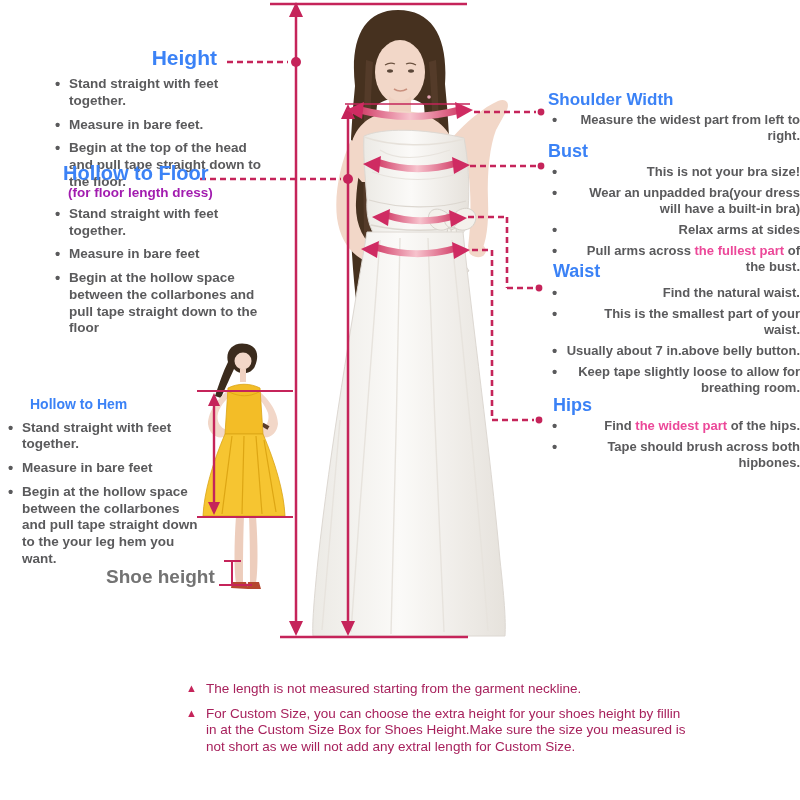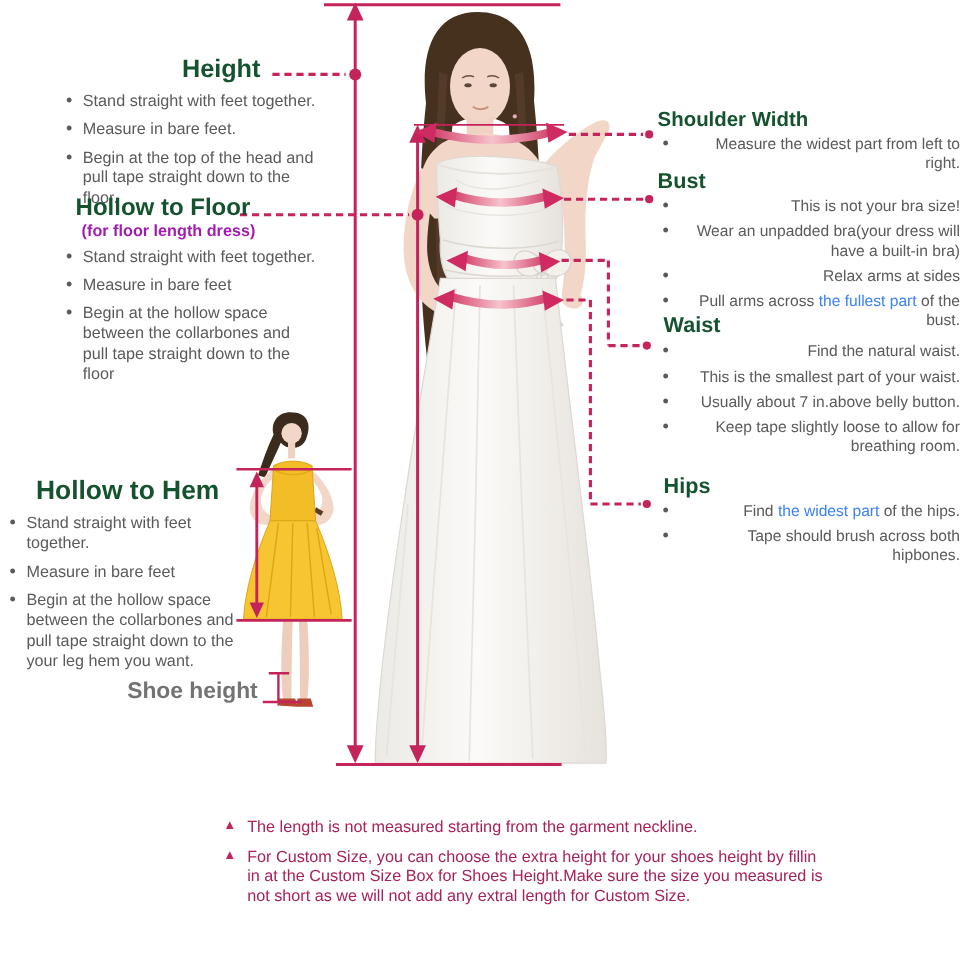--- a/index.html
+++ b/index.html
@@ -1,27 +1,27 @@
 <!DOCTYPE html>
 <html><head>
 <meta charset="utf-8">
 <style>
   html,body{margin:0;padding:0;background:#ffffff;}
   .page{position:relative;width:800px;height:800px;background:#ffffff;overflow:hidden;
         font-family:"Liberation Sans", sans-serif;}
   svg.diagram{position:absolute;left:0;top:0;}
   .sec{position:absolute;}
-  .h{margin:0;font-weight:bold;color:#14532d;line-height:1.05;}
+  .h{margin:0;font-weight:bold;color:#3b82f6;line-height:1.05;}
   .sub{margin:0;font-weight:bold;color:#a21caf;font-size:13.5px;}
   .bullets{list-style:none;margin:0;padding:0;color:#5a5a5c;}
-  .bullets li{position:relative;padding-left:14px;line-height:1.24;}
+  .bullets li{position:relative;padding-left:14px;line-height:1.24;font-weight:bold;}
   .bullets li::before{content:"\2022";position:absolute;left:0;top:-1px;font-size:15px;color:#5a5a5c;}
   .lcol li{font-size:13.5px;margin-bottom:7px;}
   .rcol li{font-size:13px;margin-bottom:5px;text-align:right;}
-  .em{color:#3b82f6;}
+  .em{color:#ec4899;}
   .notes{position:absolute;left:186px;top:681px;width:505px;color:#a7215c;font-size:13.5px;}
   .note{position:relative;padding-left:20px;margin-bottom:9px;line-height:1.2;}
   .note::before{content:"\25B2";position:absolute;left:0;top:1px;font-size:11px;color:#c5245a;}
   .shoe-label{position:absolute;left:106px;top:566px;font-size:19px;font-weight:bold;color:#737373;}
 </style>
 </head>
 <body>
 
 <div class="page">
 
@@ -193,21 +193,21 @@
     <h2 class="h" style="font-size:20px;padding-left:33px;">Hollow to Floor</h2>
     <p class="sub" style="padding-left:38px;margin-top:1px;">(for floor length dress)</p>
     <ul class="bullets lcol" style="margin-top:6px;margin-left:25px;width:208px;">
       <li>Stand straight with feet together.</li>
       <li>Measure in bare feet</li>
       <li>Begin at the hollow space between the collarbones and pull tape straight down to the floor</li>
     </ul>
   </div>
 
   <div class="sec" style="left:8px;top:397px;width:200px;">
-    <h2 class="h" style="font-size:22px;padding-left:22px;">Hollow to Hem</h2>
+    <h2 class="h" style="font-size:14px;padding-left:22px;">Hollow to Hem</h2>
     <ul class="bullets lcol" style="margin-top:8px;width:196px;">
       <li>Stand straight with feet together.</li>
       <li>Measure in bare feet</li>
       <li>Begin at the hollow space between the collarbones and pull tape straight down to the your leg hem you want.</li>
     </ul>
   </div>
 
   <div class="shoe-label">Shoe height</div>
 
   <div class="sec" style="left:548px;top:91px;width:252px;">

